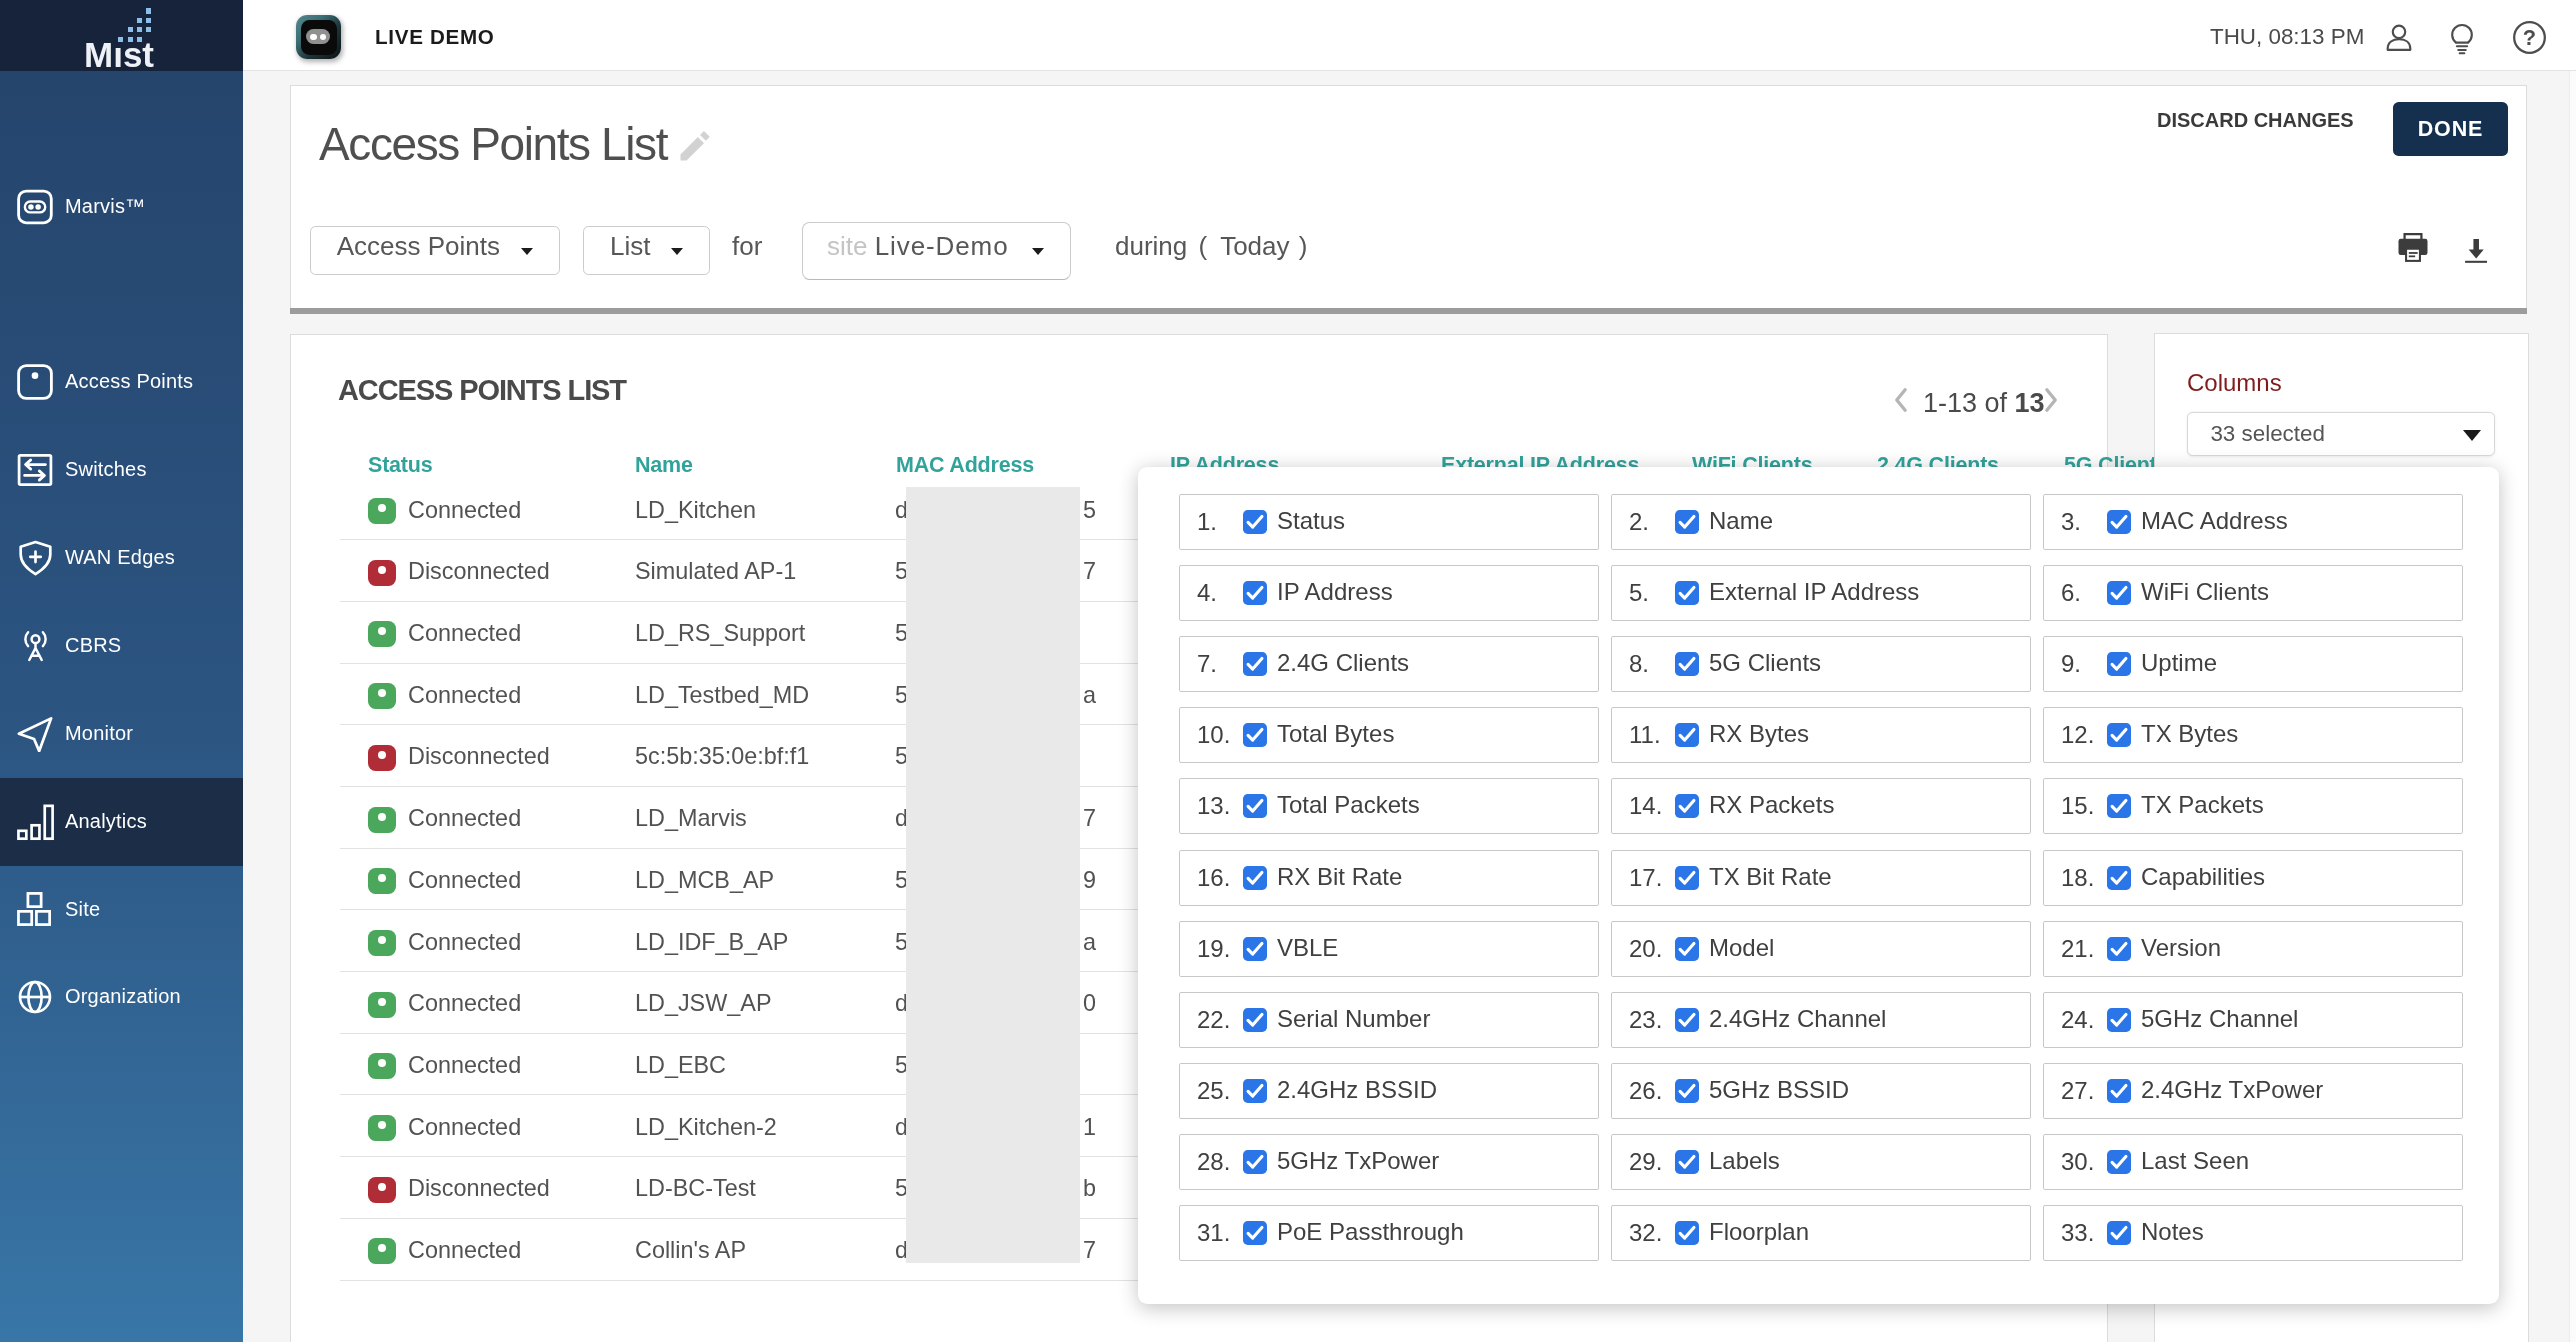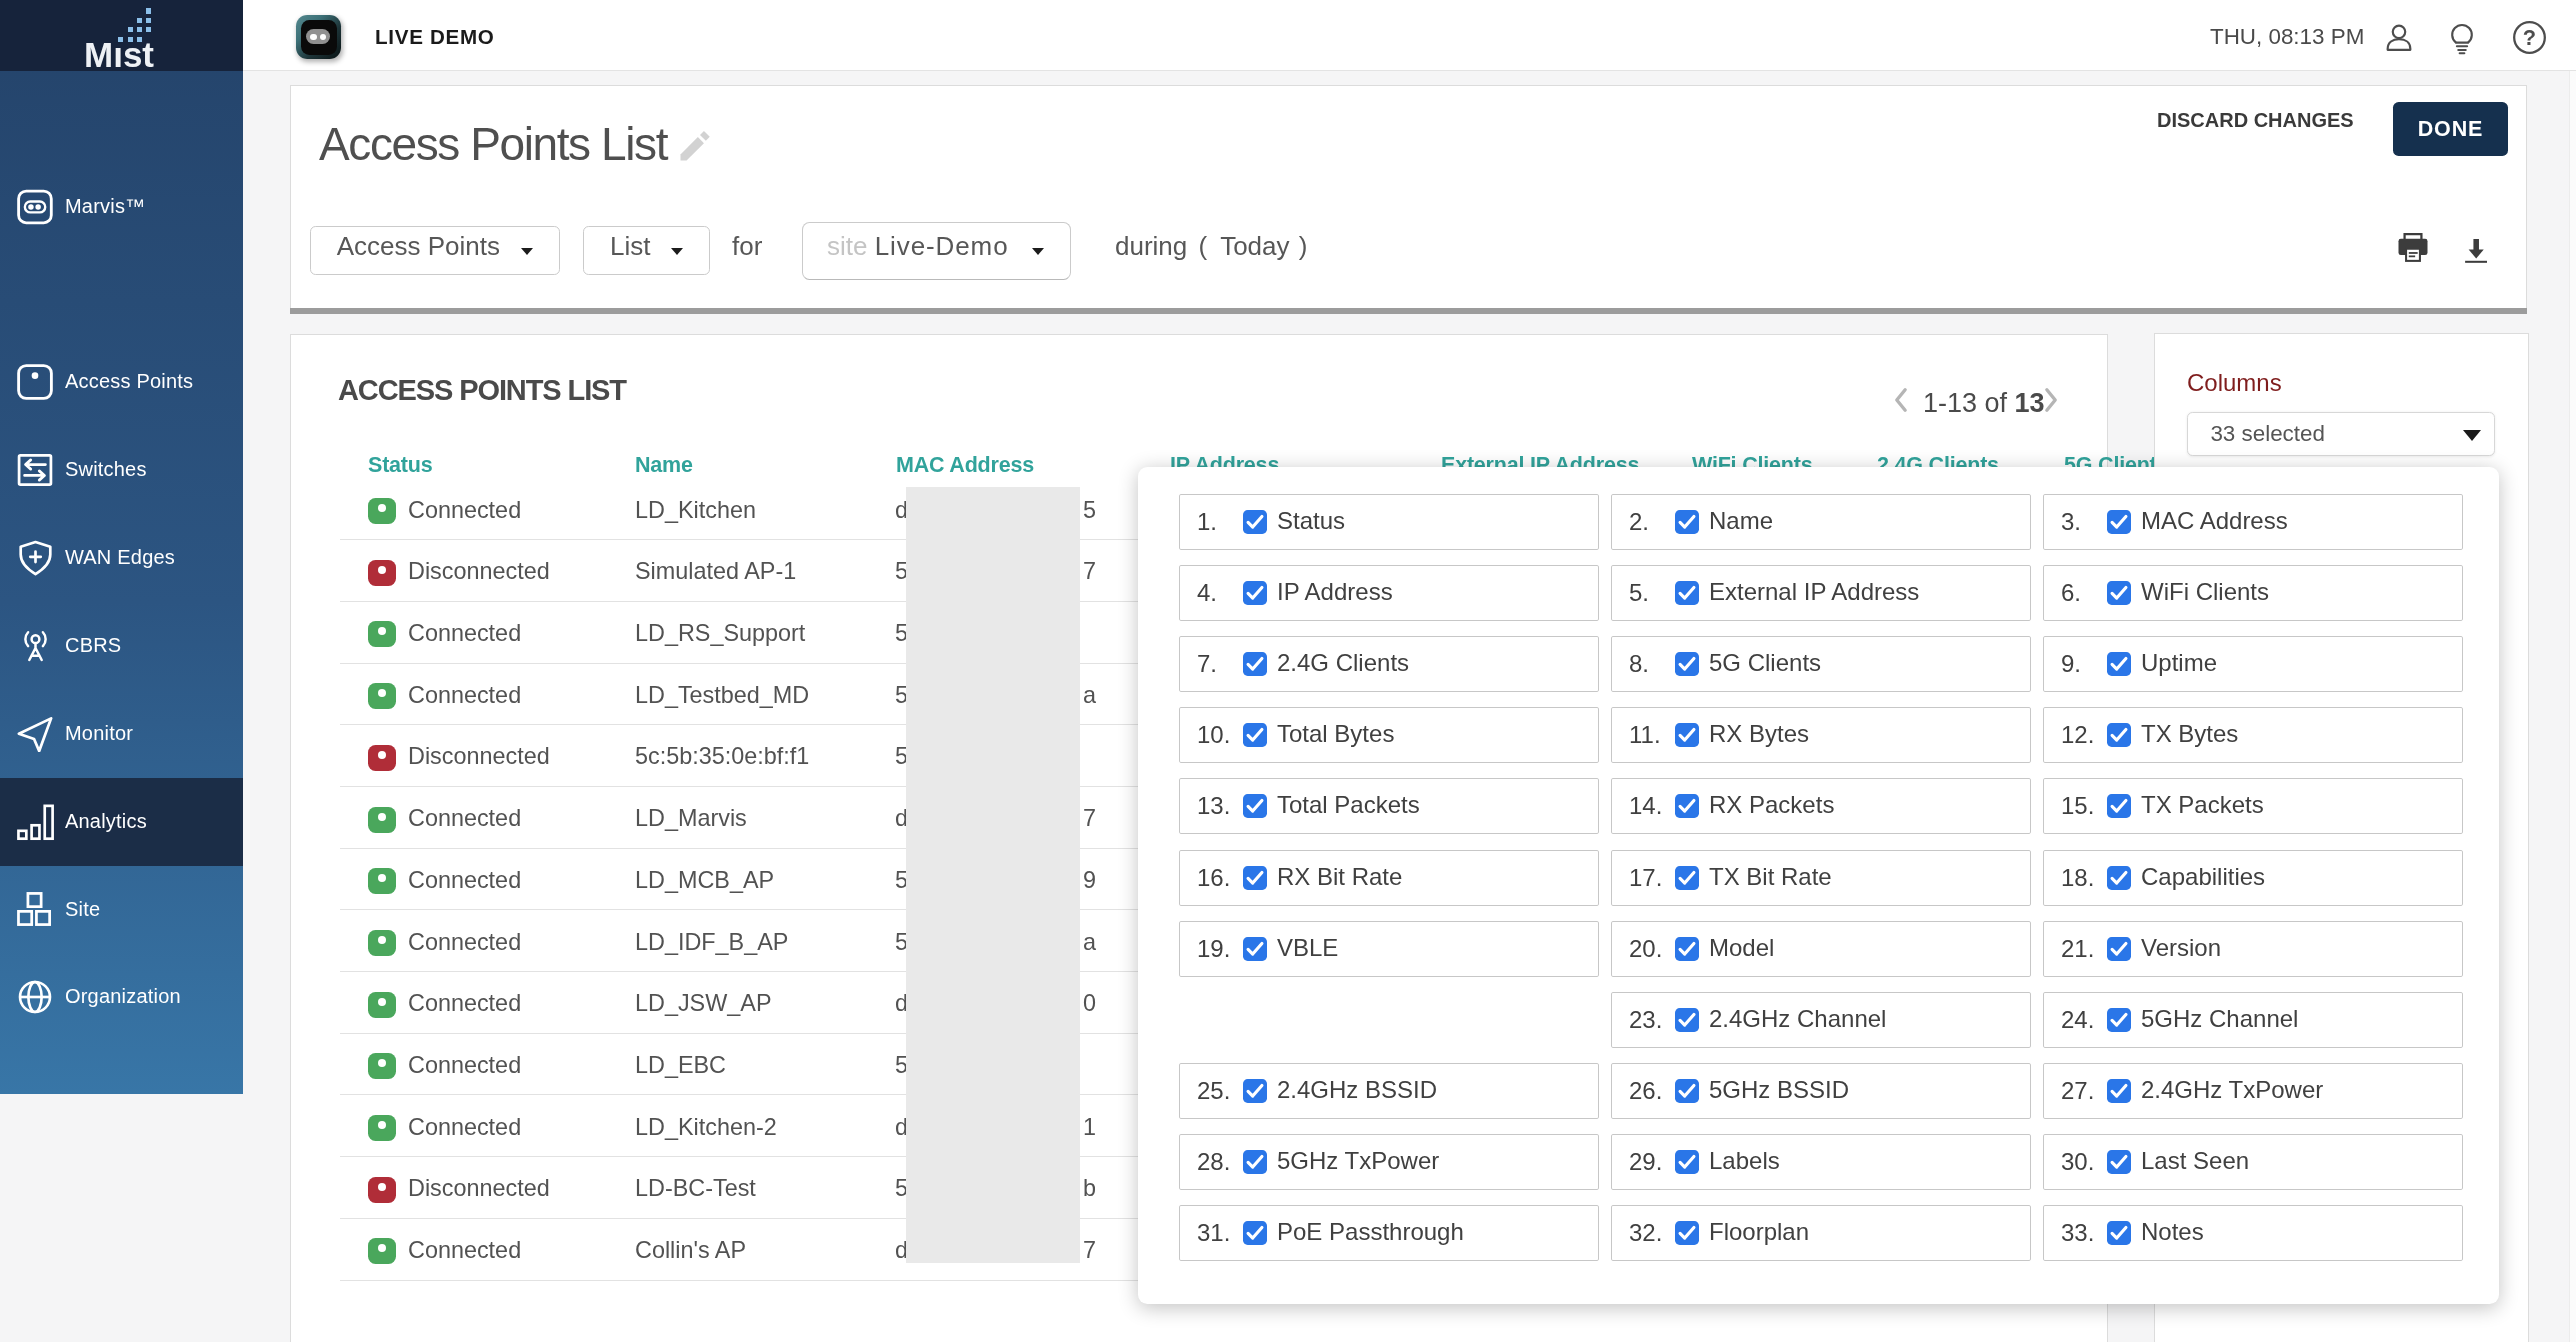--- a/index.html
+++ b/index.html
@@ -1,18 +1,18 @@
 <!DOCTYPE html>
 <html style="font-size:15px"><head><meta charset="utf-8">
 <style>
 *{margin:0;padding:0;box-sizing:border-box}
 html,body{width:2576px;height:1342px;overflow:hidden;background:#f5f5f6;
  font-family:"Liberation Sans",sans-serif;}
 .abs{position:absolute}
-#sidebar{position:absolute;left:0;top:0;width:243px;height:1094px;
+#sidebar{position:absolute;left:0;top:0;width:243px;height:1342px;
  background:linear-gradient(180deg,#24436a 0%,#2c5582 55%,#3876a7 100%);}
 #logo{position:absolute;left:0;top:0;width:243px;height:71px;background:#16233b}
 .ldot{position:absolute;width:5.2px;height:5.2px;background:#8bbfe9}
 #logotext{position:absolute;left:84px;top:35px;color:#eef1f5;font-size:35px;font-weight:bold;letter-spacing:0px}
 .nav{position:absolute;left:0;width:243px;height:88px;color:#fff}
 .nav.active{background:#1b2d47}
 .nav svg{position:absolute;left:17px;top:50%;margin-top:-18px}
 .nav .lbl{position:absolute;left:65px;top:50%;transform:translateY(-52%);font-size:20px;letter-spacing:0.2px}
 #header{position:absolute;left:243px;top:0;width:2333px;height:71px;background:#fff;border-bottom:0.9px solid #e3e3e3}
 .card{position:absolute;background:#fff;border:0.9px solid #dcdcdc}
@@ -445,20 +445,27 @@
         </svg></span>
       <span class="plbl">Model</span>
 </div>
 <div class="pitem" style="left:905px;top:454px">
 <span class="pnum">21.</span>
       <span class="pcheck"><svg width="24" height="24" viewBox="0 0 26 26">
           <path d="M5.5 13.5l5 5 10-11.5" fill="none" stroke="#fff" stroke-width="3.4" stroke-linecap="round" stroke-linejoin="round"></path>
         </svg></span>
       <span class="plbl">Version</span>
 </div>
+<div class="pitem" style="left:41px;top:525px">
+<span class="pnum">22.</span>
+      <span class="pcheck"><svg width="24" height="24" viewBox="0 0 26 26">
+          <path d="M5.5 13.5l5 5 10-11.5" fill="none" stroke="#fff" stroke-width="3.4" stroke-linecap="round" stroke-linejoin="round"></path>
+        </svg></span>
+      <span class="plbl">Serial Number</span>
+</div>
 <div class="pitem" style="left:473px;top:525px">
 <span class="pnum">23.</span>
       <span class="pcheck"><svg width="24" height="24" viewBox="0 0 26 26">
           <path d="M5.5 13.5l5 5 10-11.5" fill="none" stroke="#fff" stroke-width="3.4" stroke-linecap="round" stroke-linejoin="round"></path>
         </svg></span>
       <span class="plbl">2.4GHz Channel</span>
 </div>
 <div class="pitem" style="left:905px;top:525px">
 <span class="pnum">24.</span>
       <span class="pcheck"><svg width="24" height="24" viewBox="0 0 26 26">

